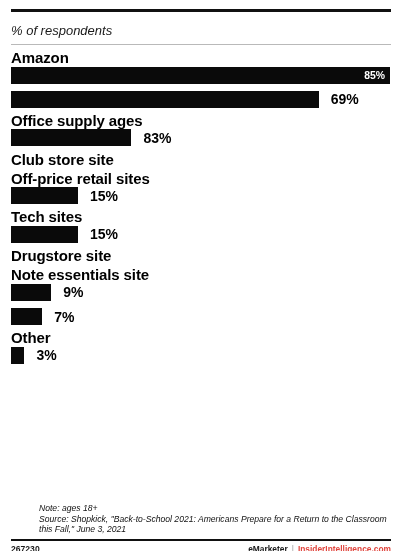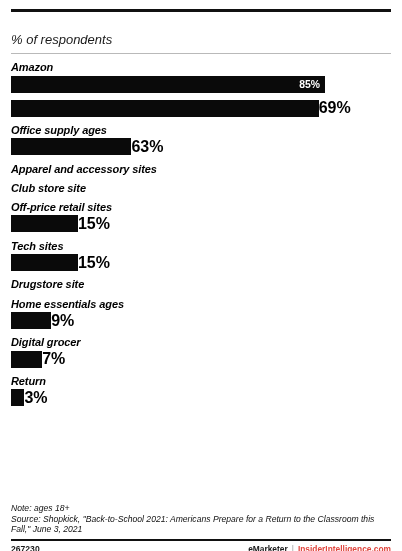--- a/index.html
+++ b/index.html
@@ -34,41 +34,40 @@
     line-height: 16.5px;
     letter-spacing: -0.15px;
     margin-top: 5px;
     white-space: pre-line;
   }
   .subtitle {
     font-size: 13px;
     font-style: italic;
     color: #1a1a1a;
     line-height: 15px;
-    margin-top: 20px;
+    margin-top: 11px;
   }
   .rule-thin {
     height: 1px;
     background: #b9b9b9;
     margin-top: 6px;
   }
   .chart {
     margin-top: 7px;
   }
   .row {
     margin-bottom: 7.2px;
   }
   .row-label {
-    font-size: 11px;
+    font-size: 15px;
     font-weight: bold;
     color: #000000;
     line-height: 12px;
     margin-bottom: 2.5px;
     letter-spacing: -0.1px;
-    font-style: italic;
   }
   .bar-line {
     display: flex;
     align-items: center;
     height: 17px;
   }
   .bar {
     height: 17px;
     background: #0a0a0a;
     display: flex;
@@ -77,36 +76,37 @@
     box-sizing: border-box;
   }
   .bar-value-in {
     color: #ffffff;
     font-size: 10.4px;
     font-weight: bold;
     padding-right: 5px;
   }
   .bar-value-out {
     color: #000000;
-    font-size: 16px;
-    font-weight: bold;
-    padding-left: 0;
+    font-size: 14px;
+    font-weight: bold;
+    padding-left: 12px;
   }
   .footer {
     position: absolute;
     left: 11px;
     right: 11px;
     bottom: 6px;
   }
   .note {
     font-size: 8.6px;
     font-style: italic;
     color: #111111;
     line-height: 10.4px;
     white-space: pre-line;
+    margin-left: 28px;
   }
   .rule-bottom {
     height: 2.5px;
     background: #111111;
     margin-top: 4px;
   }
   .footer-bar {
     display: flex;
     align-items: center;
     justify-content: space-between;
@@ -136,40 +136,39 @@
   <div class="rule-top"></div>
 
   <div class="subtitle">% of respondents</div>
 
   <div class="rule-thin"></div>
 
   <div class="chart" id="chart">
       <div class="row">
         <div class="row-label">Amazon</div>
         <div class="bar-line">
-          <div class="bar" style="width: 314px;">
+          <div class="bar" style="width: 379px;">
             <span class="bar-value-in">85%</span>
           </div>
         </div>
       </div>
       <div class="row">
         <div class="bar-line">
           <div class="bar" style="width: 307.659px;"></div>
           <span class="bar-value-out">69%</span>
         </div>
       </div>
       <div class="row">
         <div class="row-label">Office supply ages</div>
         <div class="bar-line">
           <div class="bar" style="width: 120.388px;"></div>
-          <span class="bar-value-out">63%</span>
-        </div>
-      </div>
-      <div class="row">
-        <div class="row-label">Apparel and accessory sites</div>
+          <span class="bar-value-out">83%</span>
+        </div>
+      </div>
+      <div class="row">
       </div>
       <div class="row">
         <div class="row-label">Club store site</div>
       </div>
       <div class="row">
         <div class="row-label">Off-price retail sites</div>
         <div class="bar-line">
           <div class="bar" style="width: 66.8824px;"></div>
           <span class="bar-value-out">15%</span>
         </div>
@@ -178,35 +177,34 @@
         <div class="row-label">Tech sites</div>
         <div class="bar-line">
           <div class="bar" style="width: 66.8824px;"></div>
           <span class="bar-value-out">15%</span>
         </div>
       </div>
       <div class="row">
         <div class="row-label">Drugstore site</div>
       </div>
       <div class="row">
-        <div class="row-label">Home essentials ages</div>
+        <div class="row-label">Note essentials site</div>
         <div class="bar-line">
           <div class="bar" style="width: 40.1294px;"></div>
           <span class="bar-value-out">9%</span>
         </div>
       </div>
       <div class="row">
-        <div class="row-label">Digital grocer</div>
         <div class="bar-line">
           <div class="bar" style="width: 31.2118px;"></div>
           <span class="bar-value-out">7%</span>
         </div>
       </div>
       <div class="row">
-        <div class="row-label">Return</div>
+        <div class="row-label">Other</div>
         <div class="bar-line">
           <div class="bar" style="width: 13.3765px;"></div>
           <span class="bar-value-out">3%</span>
         </div>
       </div>
     </div>
 
   <div class="footer">
     <div class="note">Note: ages 18+
 Source: Shopkick, "Back-to-School 2021: Americans Prepare for a Return to the Classroom this Fall," June 3, 2021</div>

